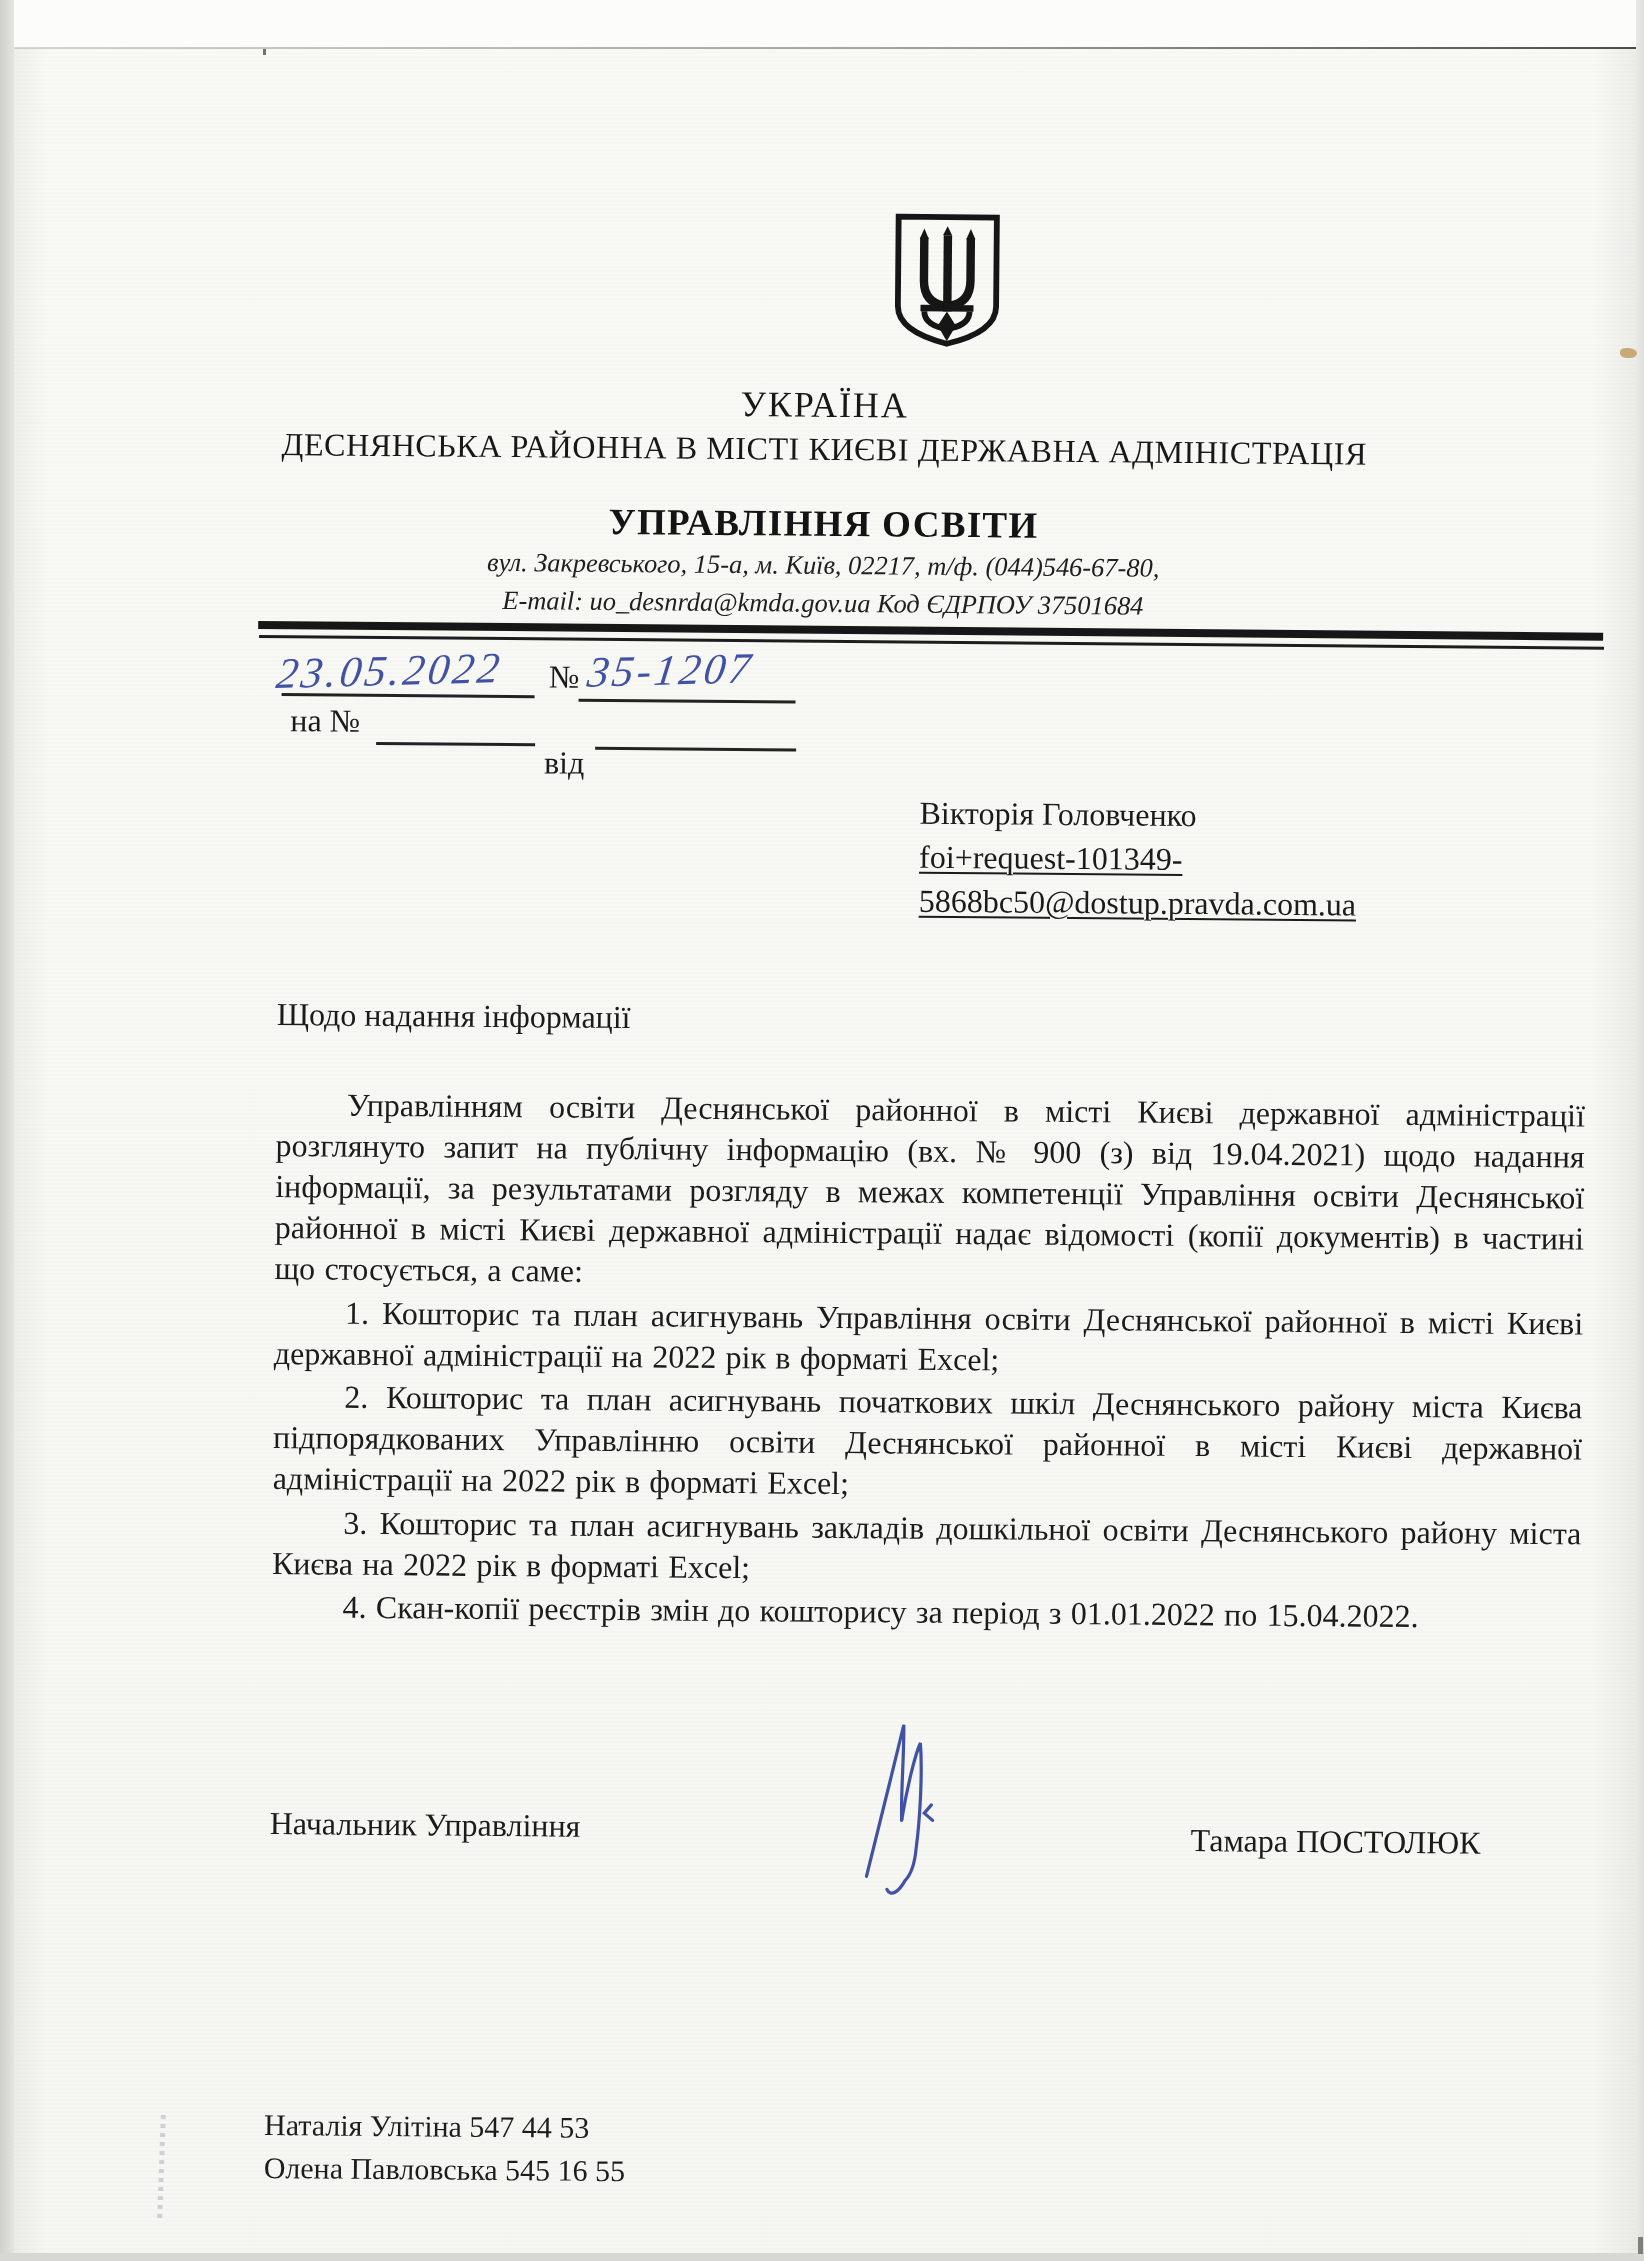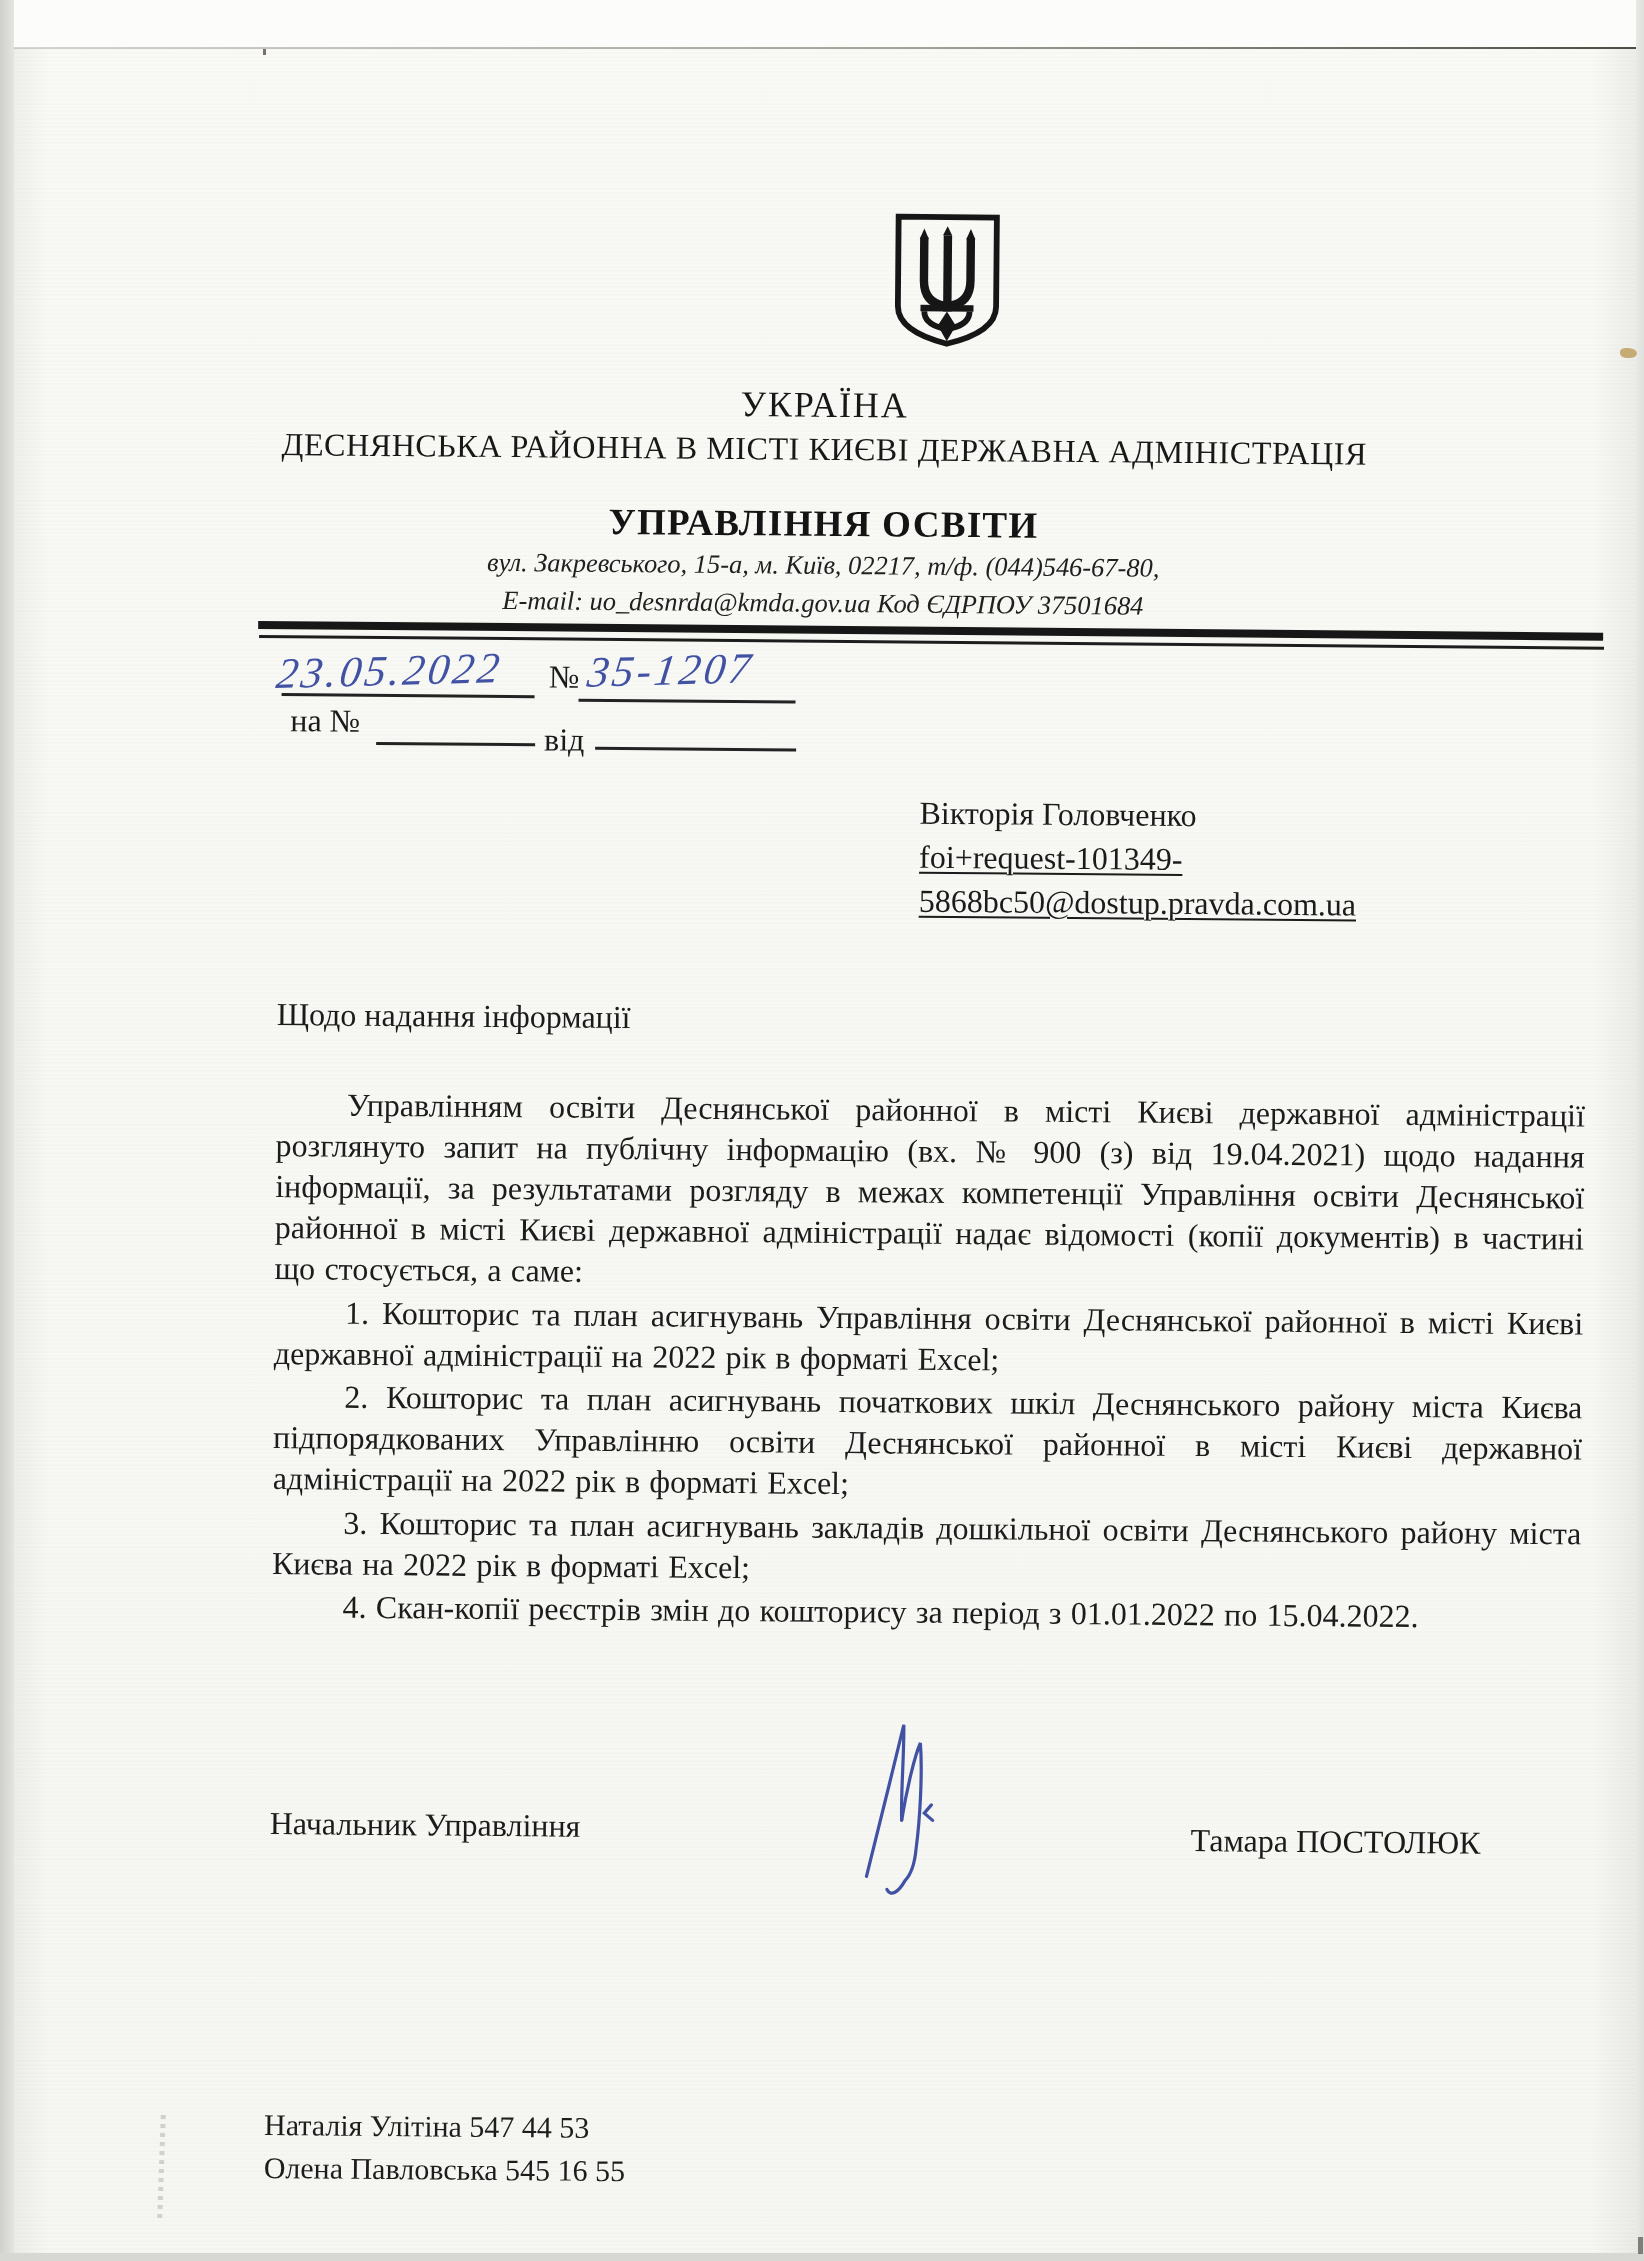--- a/index.html
+++ b/index.html
@@ -54,21 +54,21 @@
   .rule-thin{position:absolute;left:259px;top:633px;width:1345px;height:3.2px;background:#1d1d1d;}
 
   
   .hand{font-style:italic;color:#4152a4;transform:rotate(-2deg) skewX(-9deg);display:inline-block;
     font-size:43px;letter-spacing:3.2px;white-space:nowrap;}
   .hand-date{position:absolute;left:277px;top:643px;}
   .hand-no{position:absolute;left:588px;top:640px;}
   .ref-label{position:absolute;font-size:32px;color:#1b1b1b;}
   .no-sym{left:549px;top:654px;}
   .na-no{left:291px;top:700px;}
-  .vid{left:545px;top:717px;}
+  .vid{left:545px;top:740px;}
   .uline{position:absolute;height:2.6px;background:#232323;}
   .ul1{left:282px;top:691px;width:253px;}
   .ul2{left:579px;top:694px;width:217px;}
   .ul3{left:377px;top:739px;width:159px;}
   .ul4{left:596px;top:742px;width:201px;}
 
   
   .recipient{position:absolute;left:921px;top:783px;font-size:32px;line-height:44px;color:#1b1b1b;}
   .recipient .email{text-decoration:underline;text-underline-offset:3.9px;text-decoration-thickness:1.9px;}
 

